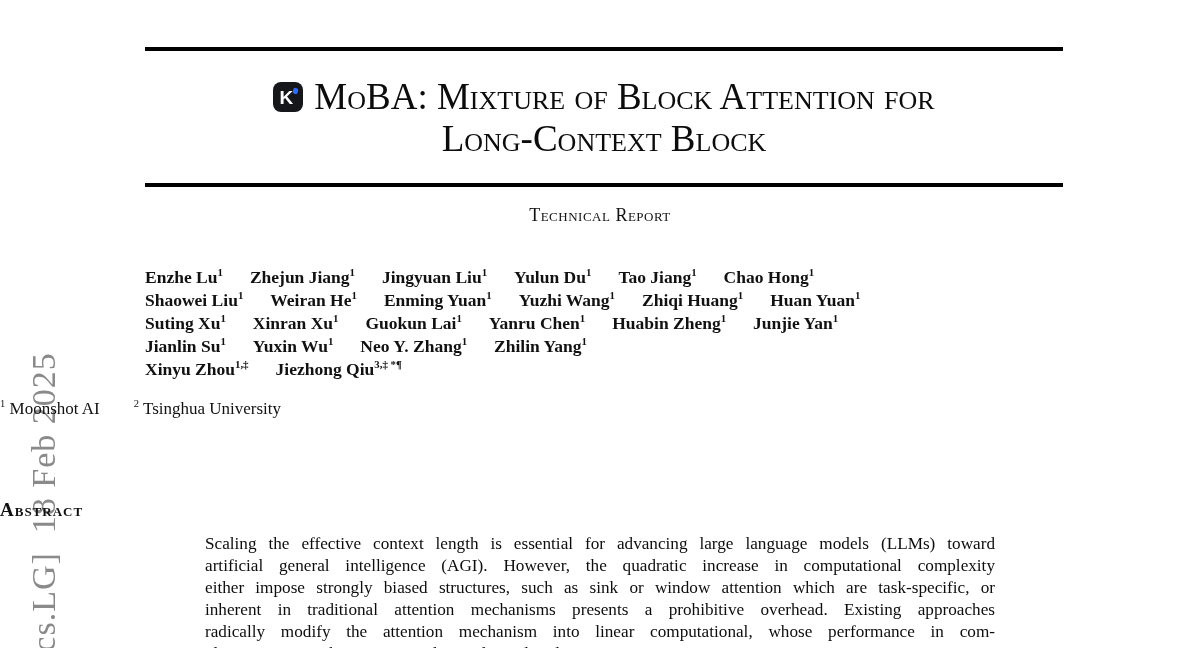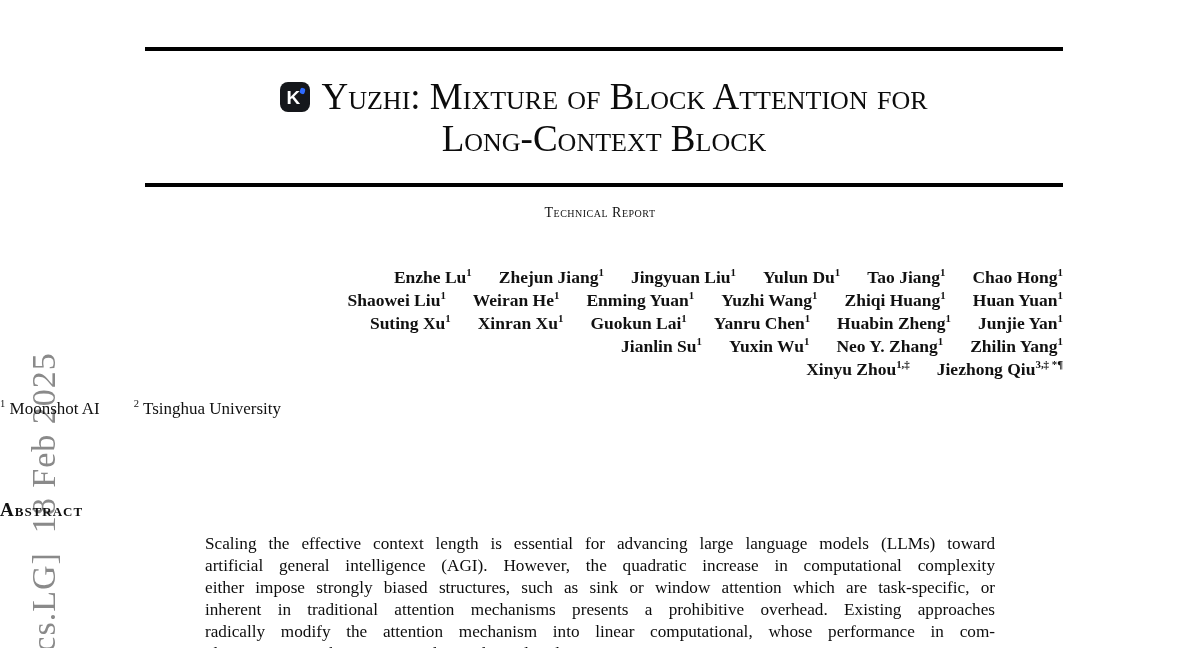--- a/index.html
+++ b/index.html
@@ -74,34 +74,34 @@
     border-radius: 2px;
     transform: rotate(14deg);
   }
 
   
   .subtitle {
     position: absolute;
     left: 0; width: 1200px; top: 205px;
     text-align: center;
     font-variant: small-caps;
-    font-size: 14px;
+    font-size: 18px;
     letter-spacing: 0.5px;
   }
 
   
   .authors {
     position: absolute;
     left: 145px; width: 918px; top: 266px;
     font-weight: bold;
     font-size: 17.5px;
   }
   .author-row {
     display: flex;
-    justify-content: flex-end;
+    justify-content: flex-start;
     column-gap: 27px;
     line-height: 23px;
     white-space: nowrap;
   }
   sup {
     font-size: 62%;
     vertical-align: super;
     line-height: 0;
   }
 
@@ -142,21 +142,21 @@
 
   <div class="watermark" style="color: rgb(138, 138, 138);">[cs.LG]  18 Feb 2025</div>
 
   <div class="rule rule-top"></div>
 
   <div class="title-block">
     <div class="title-line1">
       <span class="kimi-logo" style="background: rgb(21, 23, 27);">
         <span class="logo-k">K</span>
         <span class="logo-dot" style="background: rgb(47, 107, 255);"></span>
-      </span><span>Yuzhi: Mixture of Block Attention for</span>
+      </span><span>MoBA: Mixture of Block Attention for</span>
     </div>
     <div class="title-line2">Long-Context Block</div>
   </div>
 
   <div class="rule rule-bottom"></div>
 
   <div class="subtitle">Technical Report</div>
 
   <div class="authors">
       <div class="author-row">

